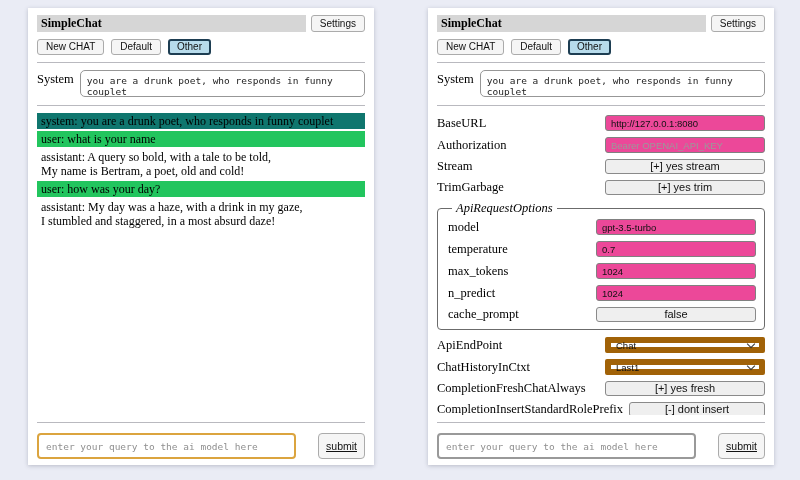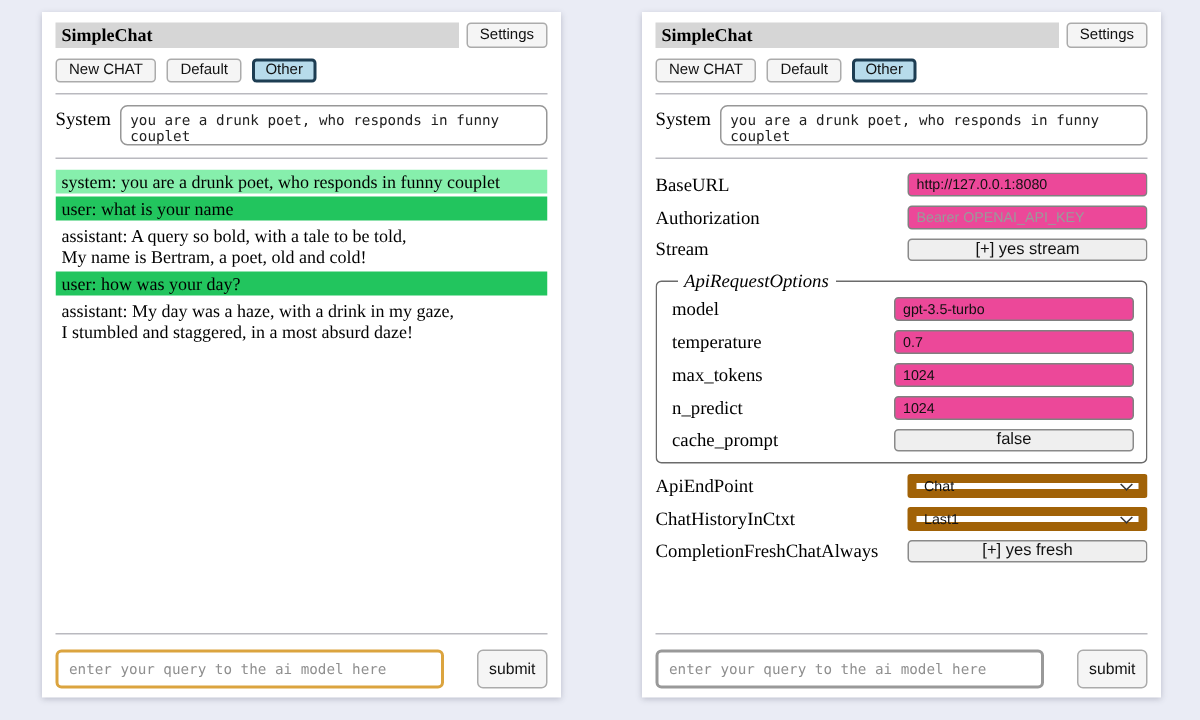--- a/index.html
+++ b/index.html
@@ -39,21 +39,21 @@
   .system-input{
     flex:1;border:1px solid #979797;border-radius:5px;
     font-family:"DejaVu Sans Mono", monospace;font-size:9.5px;line-height:11px;
     padding:4px 6px;height:27px;box-sizing:border-box;resize:none;overflow:hidden;
     color:#222;
   }
 
   
   .chat-area{flex:1;overflow:hidden;margin-top:1px;}
   .msg{font-size:12px;line-height:14px;padding:1px 4px;margin-bottom:2px;color:#000;}
-  .msg-system{background:#86efac;}
+  .msg-system{background:#0f766e;}
   .msg-user{background:#22c55e;}
   .msg-assistant{background:#ffffff;white-space:pre-line;}
 
   
   .settings-area{flex:1;margin-top:3px;overflow:hidden;}
   .set-row{display:flex;justify-content:space-between;align-items:center;margin-bottom:6px;min-height:15px;gap:6px;}
   .set-label{white-space:nowrap;}
   .set-control{flex:0 1 160px;min-width:118px;box-sizing:border-box;}
   .set-input{
     height:16px;width:100%;border:1px solid #808080;border-radius:3px;
@@ -85,21 +85,21 @@
 
   
   .query-row{display:flex;gap:22px;margin-top:4px;align-items:stretch;}
   .query-input{
     flex:1;border:2px solid #999999;border-radius:4px;
     font-family:"DejaVu Sans Mono", monospace;font-size:9.5px;color:#333;
     padding:4px 7px;height:26px;box-sizing:border-box;background:#fff;
   }
   .query-input::placeholder{color:#8f8f8f;}
   .query-input.focused{border-color:#dba43f;}
-  .submit-btn{font-size:10.5px;padding:0 7px;border-radius:4px;}
+  .submit-btn{font-size:10.5px;padding:0 7px;border-radius:4px;text-decoration:underline;}
 </style>
 </head>
 <body>
 
 <div class="panel" id="panel-left">
   <div class="header">
     <div class="titlebar">SimpleChat</div>
     <button class="btn">Settings</button>
   </div>
   <div class="session-row">
@@ -156,20 +156,24 @@
     <div class="set-row">
       <span class="form-label set-label">Authorization</span>
       <input class="set-input set-control" spellcheck="false" placeholder="Bearer OPENAI_API_KEY" style="">
     </div>
 
     <div class="set-row">
       <span class="form-label set-label">Stream</span>
       <button class="wide-btn set-control">[+] yes stream</button>
     </div>
 
+    <div class="set-row">
+      <span class="form-label set-label">TrimGarbage</span>
+      <button class="wide-btn set-control">[+] yes trim</button>
+    </div>
 
     <fieldset>
       <legend>ApiRequestOptions</legend>
 
       <div class="set-row">
         <span class="form-label set-label">model</span>
         <input class="set-input set-control" spellcheck="false" value="gpt-3.5-turbo" style="">
       </div>
 
       <div class="set-row">
@@ -207,20 +211,24 @@
         <span>Last1</span>
         <span class="chevron"></span>
       </div>
     </div>
 
     <div class="set-row">
       <span class="form-label set-label">CompletionFreshChatAlways</span>
       <button class="wide-btn set-control">[+] yes fresh</button>
     </div>
 
+    <div class="set-row">
+      <span class="form-label set-label">CompletionInsertStandardRolePrefix</span>
+      <button class="wide-btn set-control">[-] dont insert</button>
+    </div>
 
   </div>
 
   <hr>
   <div class="query-row">
     <input class="query-input" spellcheck="false" placeholder="enter your query to the ai model here" style="">
     <button class="btn submit-btn">submit</button>
   </div>
 </div>
 

